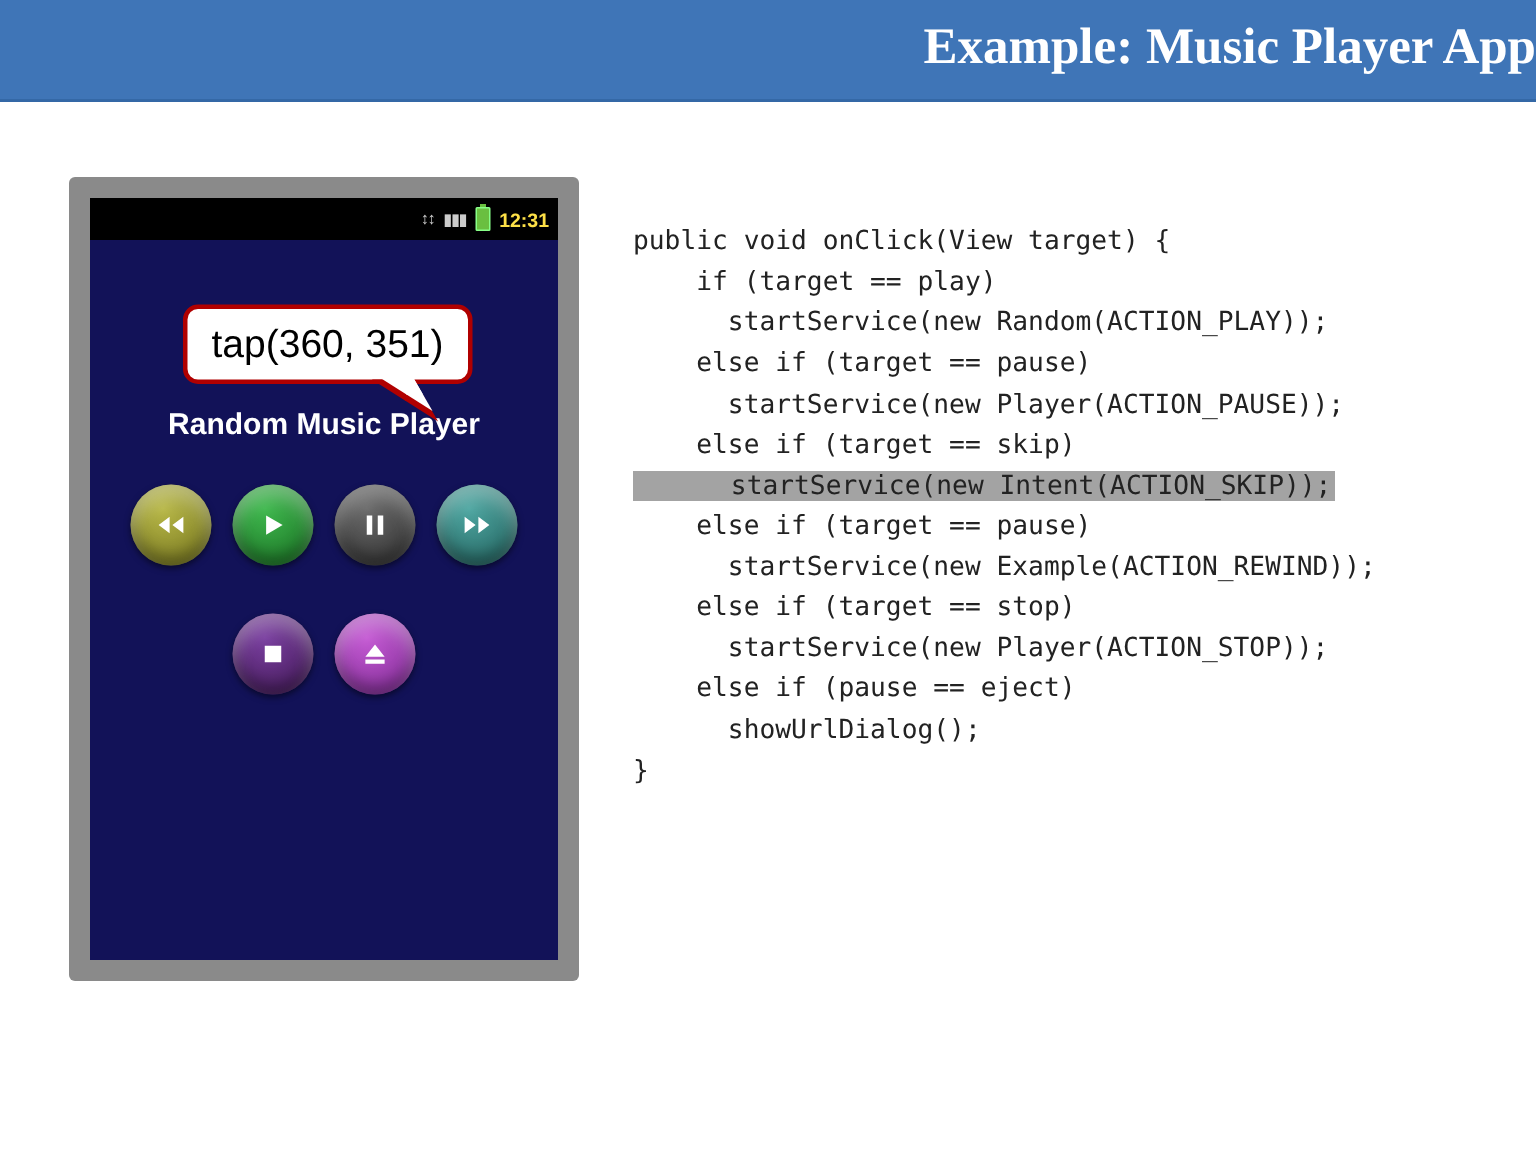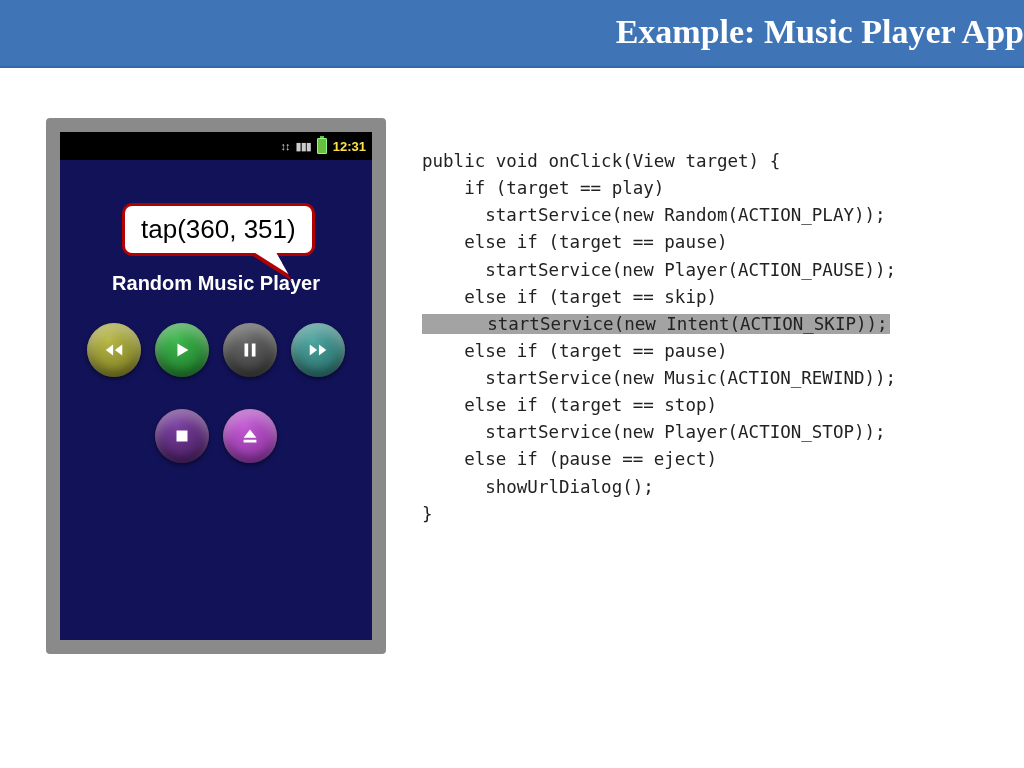--- a/index.html
+++ b/index.html
@@ -219,20 +219,20 @@
   </div>
 
   <div class="code"><span>public void onClick(View target) {</span>
 <span>    if (target == play)</span>
 <span>      startService(new Random(ACTION_PLAY));</span>
 <span>    else if (target == pause)</span>
 <span>      startService(new Player(ACTION_PAUSE));</span>
 <span>    else if (target == skip)</span>
 <span class="hl">      startService(new Intent(ACTION_SKIP));</span>
 <span>    else if (target == pause)</span>
-<span>      startService(new Music(ACTION_REWIND));</span>
+<span>      startService(new Example(ACTION_REWIND));</span>
 <span>    else if (target == stop)</span>
 <span>      startService(new Player(ACTION_STOP));</span>
 <span>    else if (pause == eject)</span>
 <span>      showUrlDialog();</span>
 <span>}</span></div>
 
 </div>
 
 </body></html>

